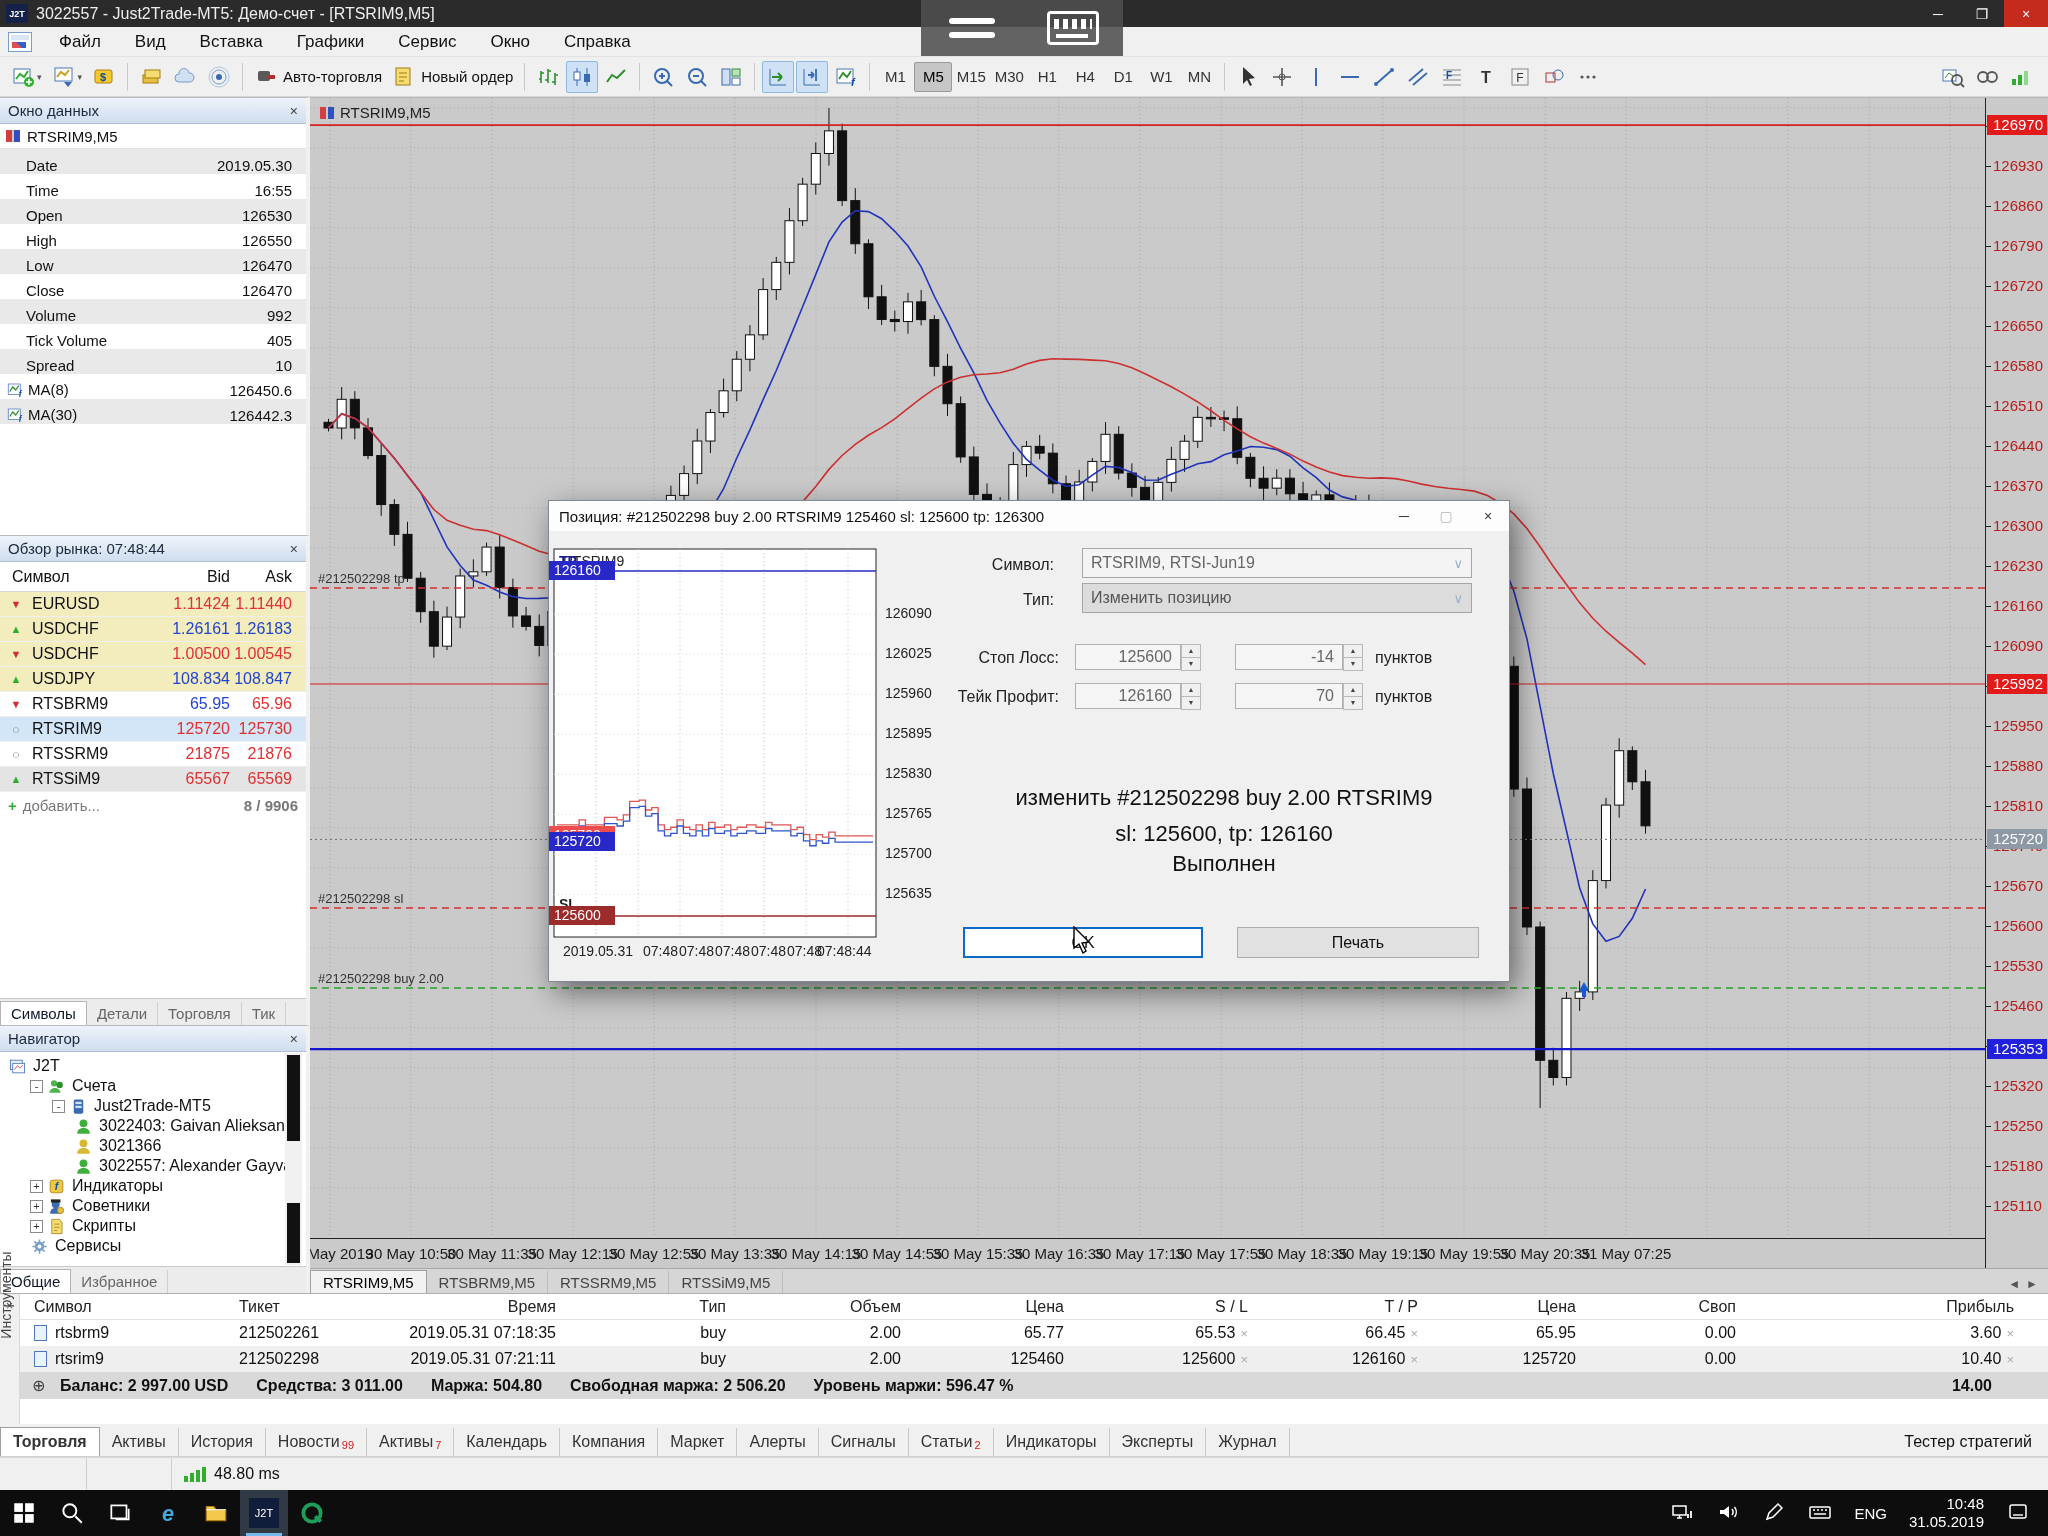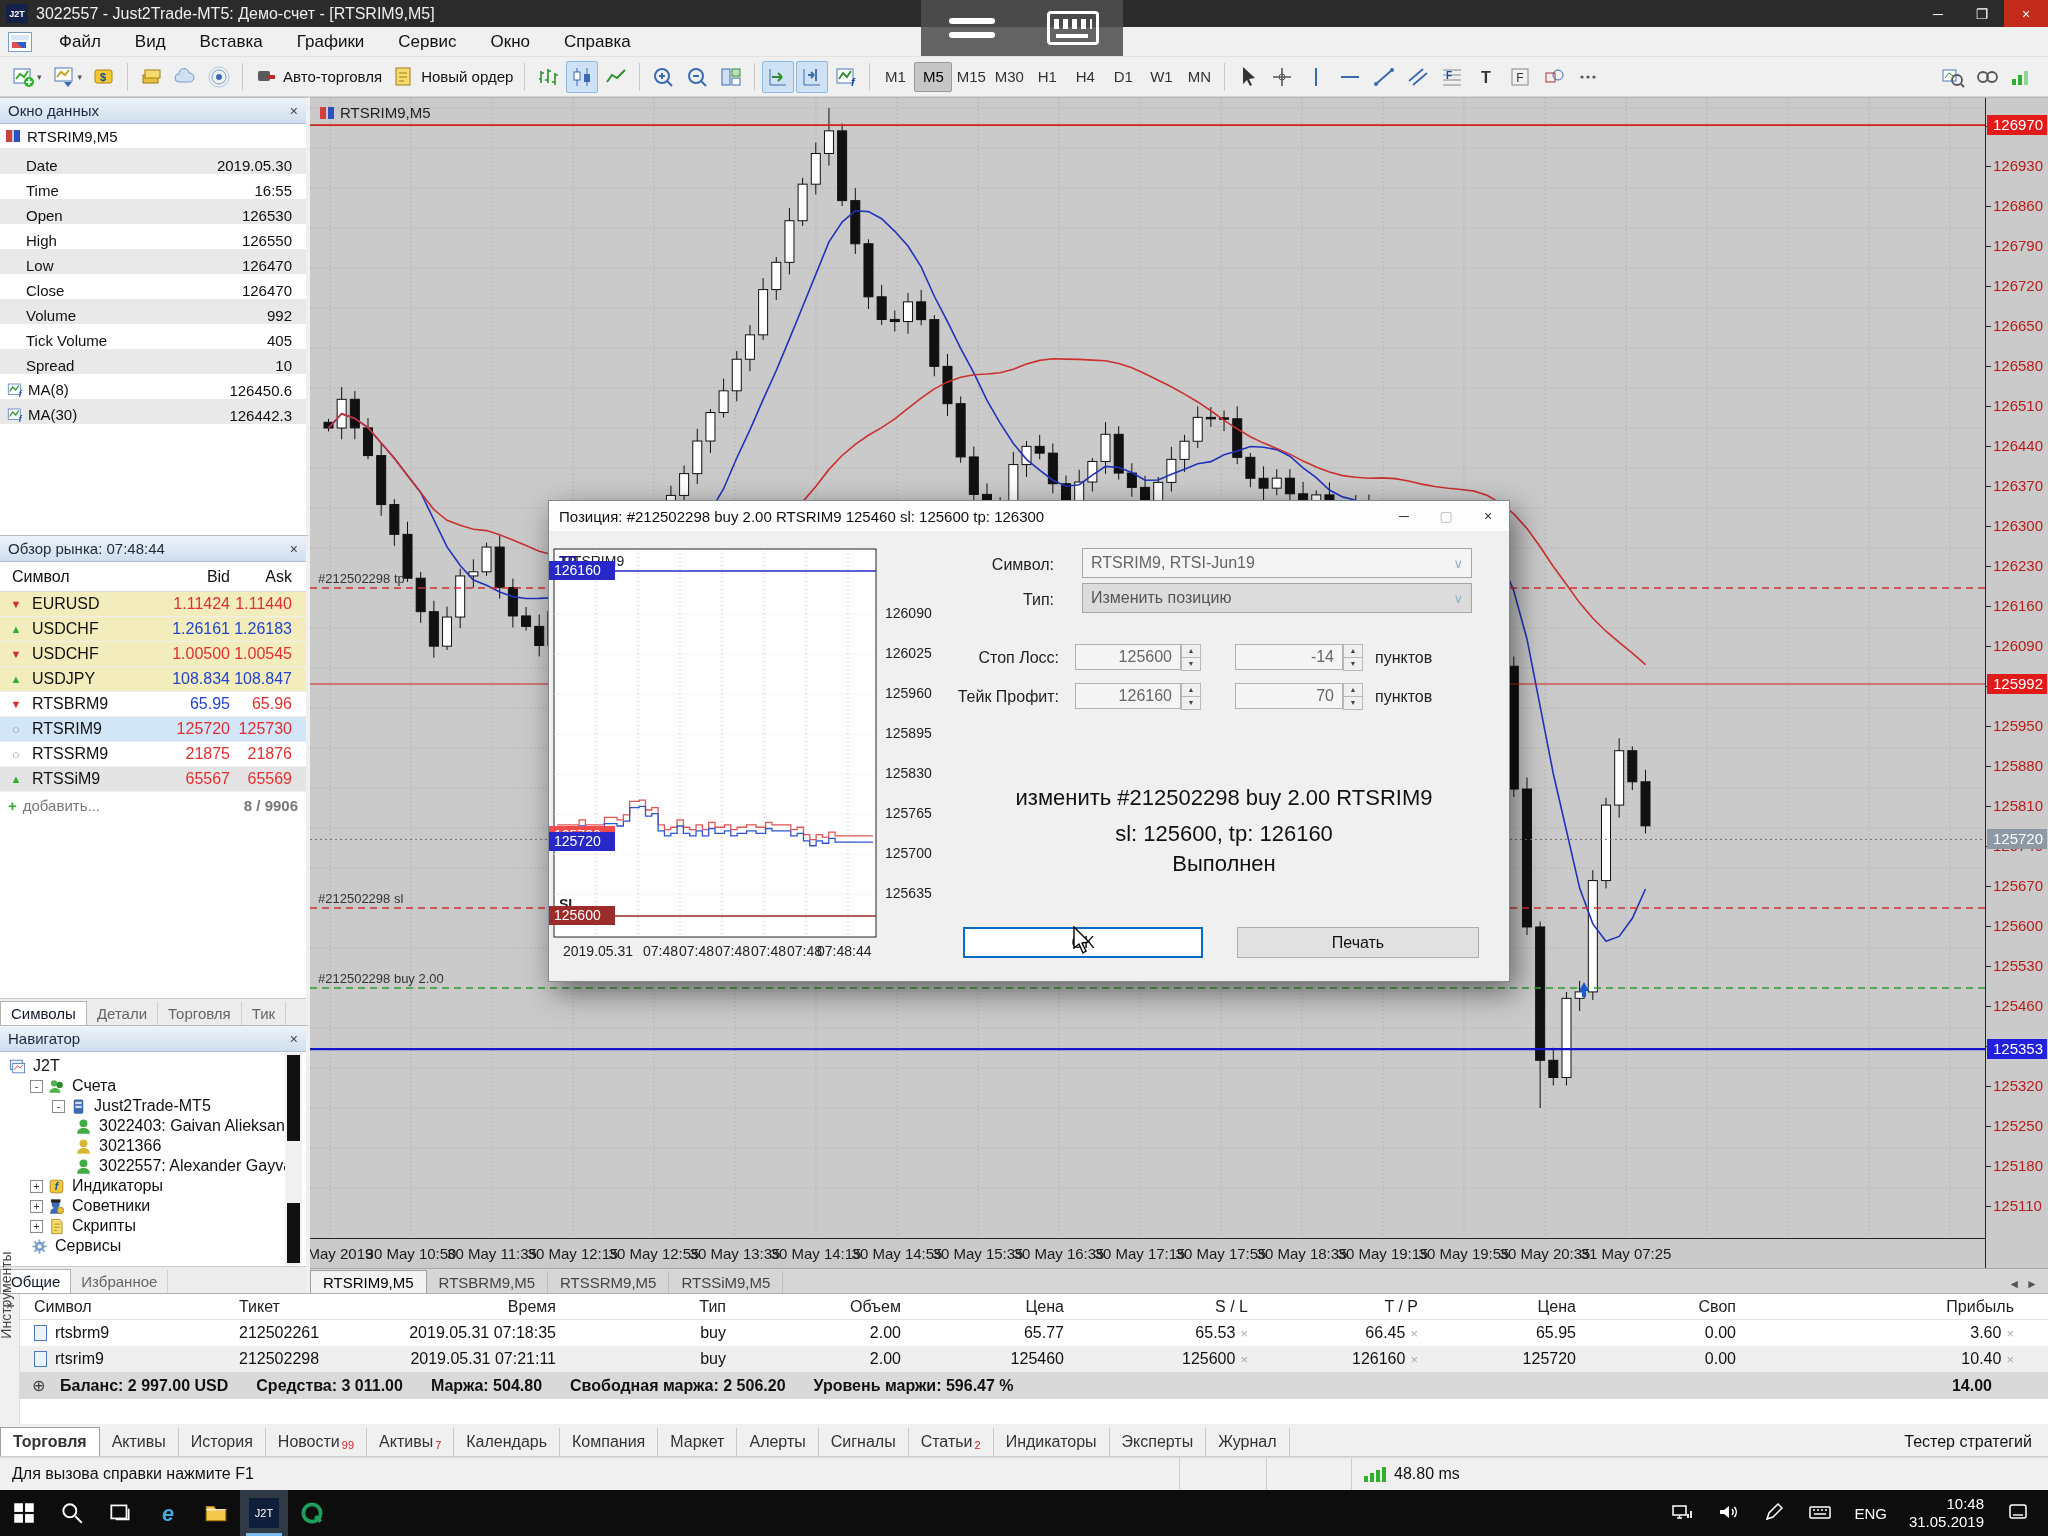--- a/index.html
+++ b/index.html
@@ -1212,21 +1212,20 @@
       <div class="tbx-tab">
         <span>Эксперты</span>
       </div>
       <div class="tbx-tab">
         <span>Журнал</span>
       </div>
       <div style="margin-left: auto; padding: 5px 16px; color: rgb(17, 17, 17);">Тестер стратегий</div>
     </div>
 
   <div class="statusbar">
-    <div class="sb-seg" style="width:1180px;">Для вызова справки нажмите F1</div>
     <div class="sb-seg" style="width:87px;"></div>
     <div class="sb-seg" style="width:85px;"></div>
     <div class="sb-seg" style="flex:1;border-right:none;">
       <span class="sig-bars">
           <i style="height:6px;"></i>
           <i style="height:9px;"></i>
           <i style="height:12px;"></i>
           <i style="height:15px;"></i>
         </span>
       <span>48.80 ms</span>

